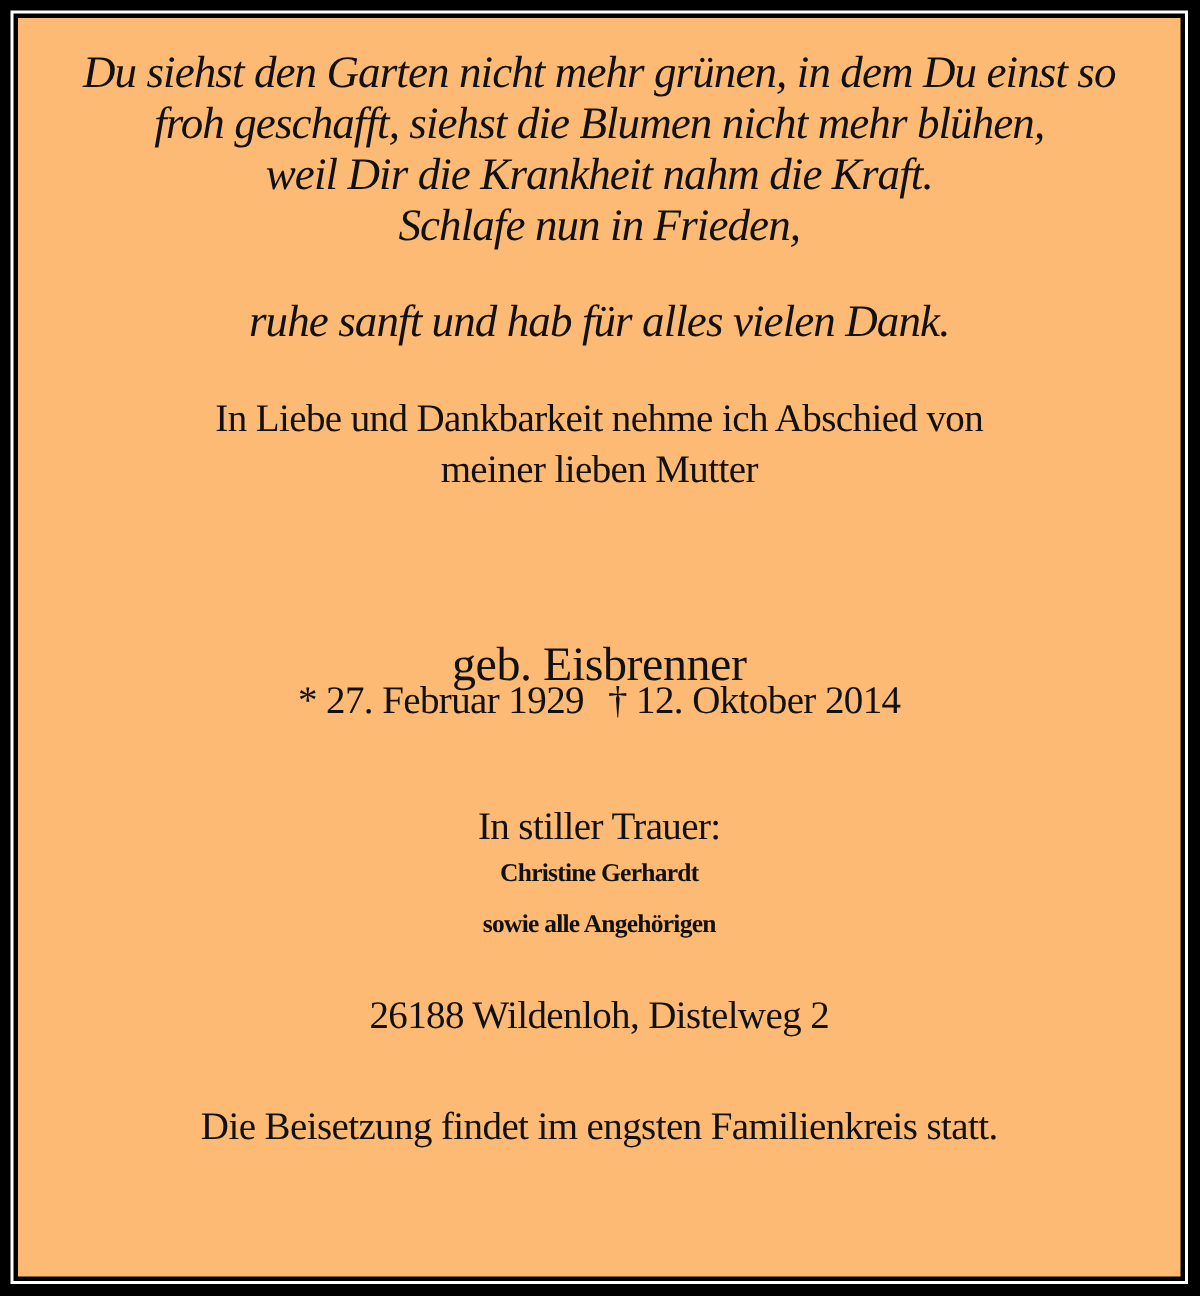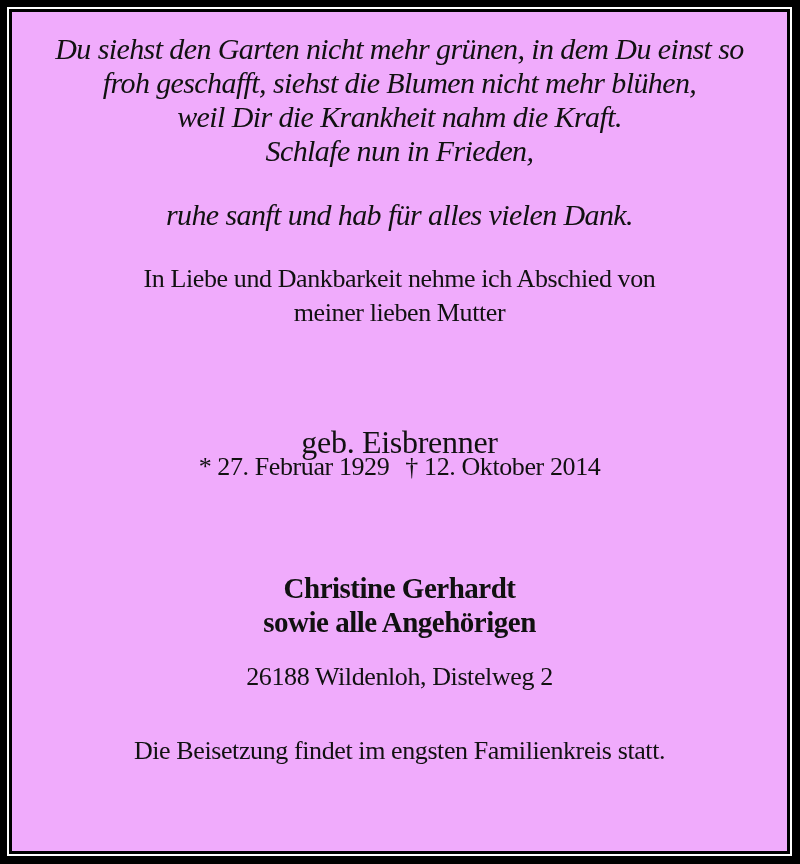--- a/index.html
+++ b/index.html
@@ -1,26 +1,26 @@
 <!DOCTYPE html>
 <html><head>
   <meta charset="utf-8">
   <style>
     html, body { margin: 0; padding: 0; background: #000; }
     body { width: 800px; height: 864px; position: relative; overflow: hidden; font-family: "Liberation Serif", "DejaVu Serif", serif; color: #111; }
     .frame-outer { position: absolute; left: 0; top: 0; width: 800px; height: 864px; background: #000; }
     .frame-gap { position: absolute; left: 7px; top: 7px; right: 8px; bottom: 8px; background: #fff; }
     .frame-inner { position: absolute; left: 9px; top: 9px; right: 10px; bottom: 10px; background: #000; }
-    .page { position: absolute; left: 12px; top: 12px; right: 13px; bottom: 13px; background: #f0abfc; text-decoration: underline; }
+    .page { position: absolute; left: 12px; top: 12px; right: 13px; bottom: 13px; background: #fdba74; text-decoration: underline; }
     .line { position: absolute; left: 0; right: 0; text-align: center; white-space: nowrap; }
     .poem { font-style: italic; font-size: 30px; letter-spacing: -0.6px; }
     .regular { font-size: 26px; letter-spacing: -0.4px; }
     .name { font-size: 54px; letter-spacing: -0.5px; }
     .small { font-size: 32px; letter-spacing: -0.3px; }
-    .bold { font-weight: bold; font-size: 29px; letter-spacing: -0.5px; }
+    .bold { font-weight: bold; font-size: 17px; letter-spacing: -0.5px; }
     .footer { font-size: 21px; letter-spacing: -0.4px; }
     .dates span { display: inline-block; }
     .dates .gap { width: 16px; }
   </style>
 </head>
 <body>
 
 <div class="frame-outer"></div>
 <div class="frame-gap"></div>
 <div class="frame-inner"></div>
@@ -37,19 +37,20 @@
   <div>
     <div class="line regular" style="top:252px;">In Liebe und Dankbarkeit nehme ich Abschied von</div>
     <div class="line regular" style="top:286px;">meiner lieben Mutter</div>
   </div>
 
   <div class="line small" style="top:412px;">geb. Eisbrenner</div>
   <div class="line regular dates" style="top:440px;">
     <span>* 27. Februar 1929</span><span class="gap"></span><span>† 12. Oktober 2014</span>
   </div>
 
+  <div class="line regular" style="top:524px;">In stiller Trauer:</div>
   <div class="line bold" style="top:560px;">Christine Gerhardt</div>
   <div class="line bold" style="top:594px;">sowie alle Angehörigen</div>
   <div class="line regular" style="top:650px;">26188 Wildenloh, Distelweg 2</div>
 
   <div class="line regular" style="top:724px;">Die Beisetzung findet im engsten Familienkreis statt.</div>
 
 </div>
 
 </body></html>

